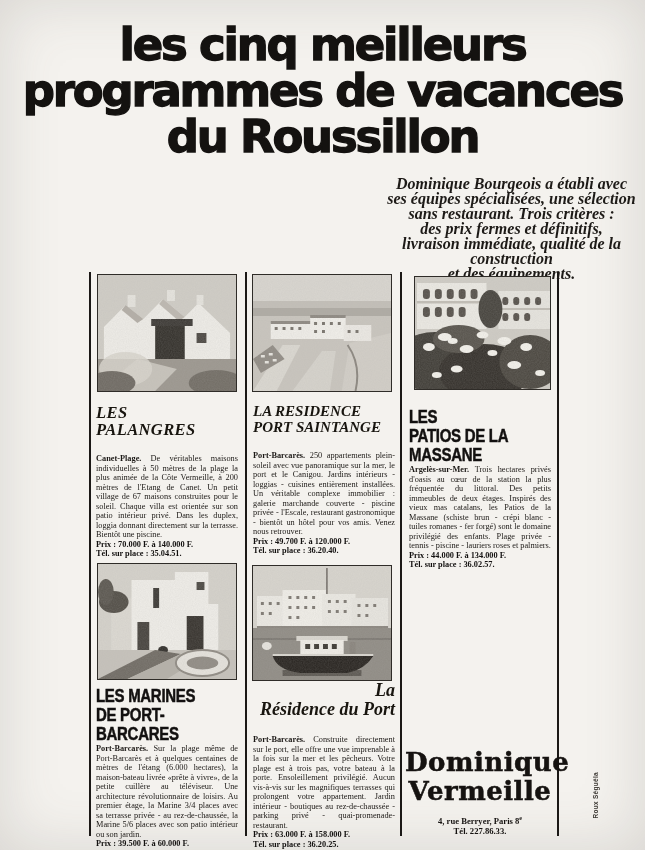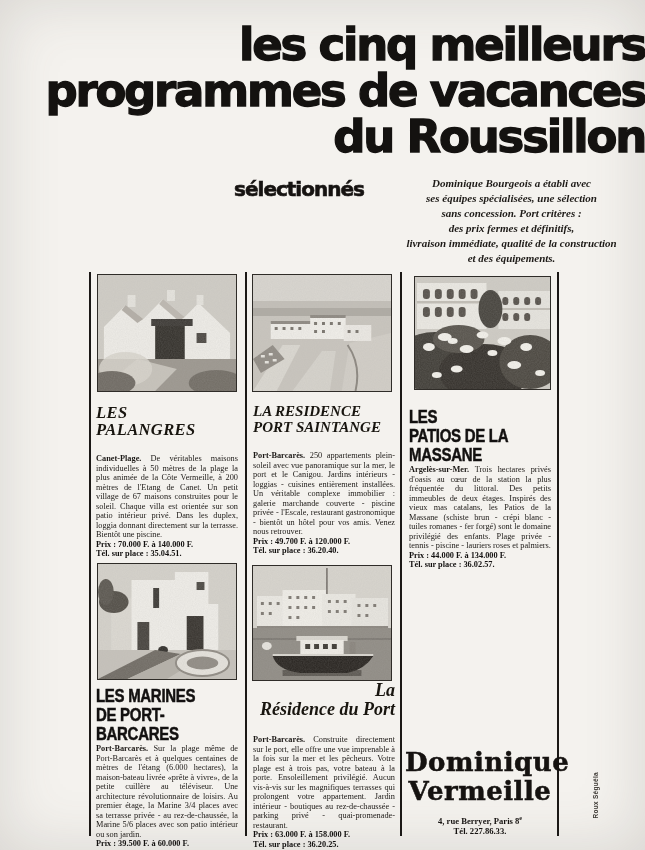--- a/index.html
+++ b/index.html
@@ -13,21 +13,21 @@
             -webkit-text-stroke:1.3px #141210;}
   .headline span{display:block;}
   
   .subhead{position:absolute;left:168px;top:179px;width:262px;text-align:center;
            font-family:"DejaVu Sans","Liberation Sans",sans-serif;font-weight:bold;
            font-size:20px;line-height:21px;letter-spacing:-1px;color:#161311;
            -webkit-text-stroke:0.6px #161311;}
   .subhead span{display:block;}
   
   .intro{position:absolute;left:383px;top:176px;width:257px;text-align:center;
-         font-style:italic;font-weight:bold;font-size:11px;line-height:15px;color:#1d1a17;}
+         font-style:italic;font-weight:bold;font-size:16px;line-height:15px;color:#1d1a17;}
   .intro span{display:block;}
   
   .vrule{position:absolute;top:272px;height:564px;width:2px;background:#1b1816;}
   .vr1{left:89px}.vr2{left:245px}.vr3{left:400px}.vr4{left:557px}
   
   .photo{position:absolute;border:1px solid #2f2c28;box-sizing:border-box;background:#d5d2cb;}
   .photo svg{display:block;width:100%;height:100%;}
   .ph0{left:97px;top:274px;width:140px;height:118px}
   .ph1{left:252px;top:274px;width:140px;height:118px}
   .ph2{left:414px;top:276px;width:137px;height:114px}
@@ -62,34 +62,33 @@
   
   .credit{position:absolute;left:592px;top:772px;writing-mode:vertical-rl;
           transform:rotate(180deg);font-family:"Liberation Sans",sans-serif;
           font-weight:bold;font-size:6.5px;letter-spacing:.3px;color:#3a3631;}
 </style>
 </head>
 <body>
 
 <div class="page">
 
-  <h1 class="headline" style="margin:0;font-size:45px;text-align:right;">
+  <h1 class="headline" style="margin:0;font-size:45px;">
     <span>les cinq meilleurs</span>
     <span>programmes de vacances</span>
     <span>du Roussillon</span>
   </h1>
 
   <div class="subhead">
-    <span>sélectionnés</span>
   </div>
 
   <div class="intro">
     <span>Dominique Bourgeois a établi avec</span>
     <span>ses équipes spécialisées, une sélection</span>
-    <span>sans concession. Port critères :</span>
+    <span>sans restaurant. Trois critères :</span>
     <span>des prix fermes et définitifs,</span>
     <span>livraison immédiate, qualité de la construction</span>
     <span>et des équipements.</span>
   </div>
 
   <div class="vrule vr1"></div>
   <div class="vrule vr2"></div>
   <div class="vrule vr3"></div>
   <div class="vrule vr4"></div>
 

